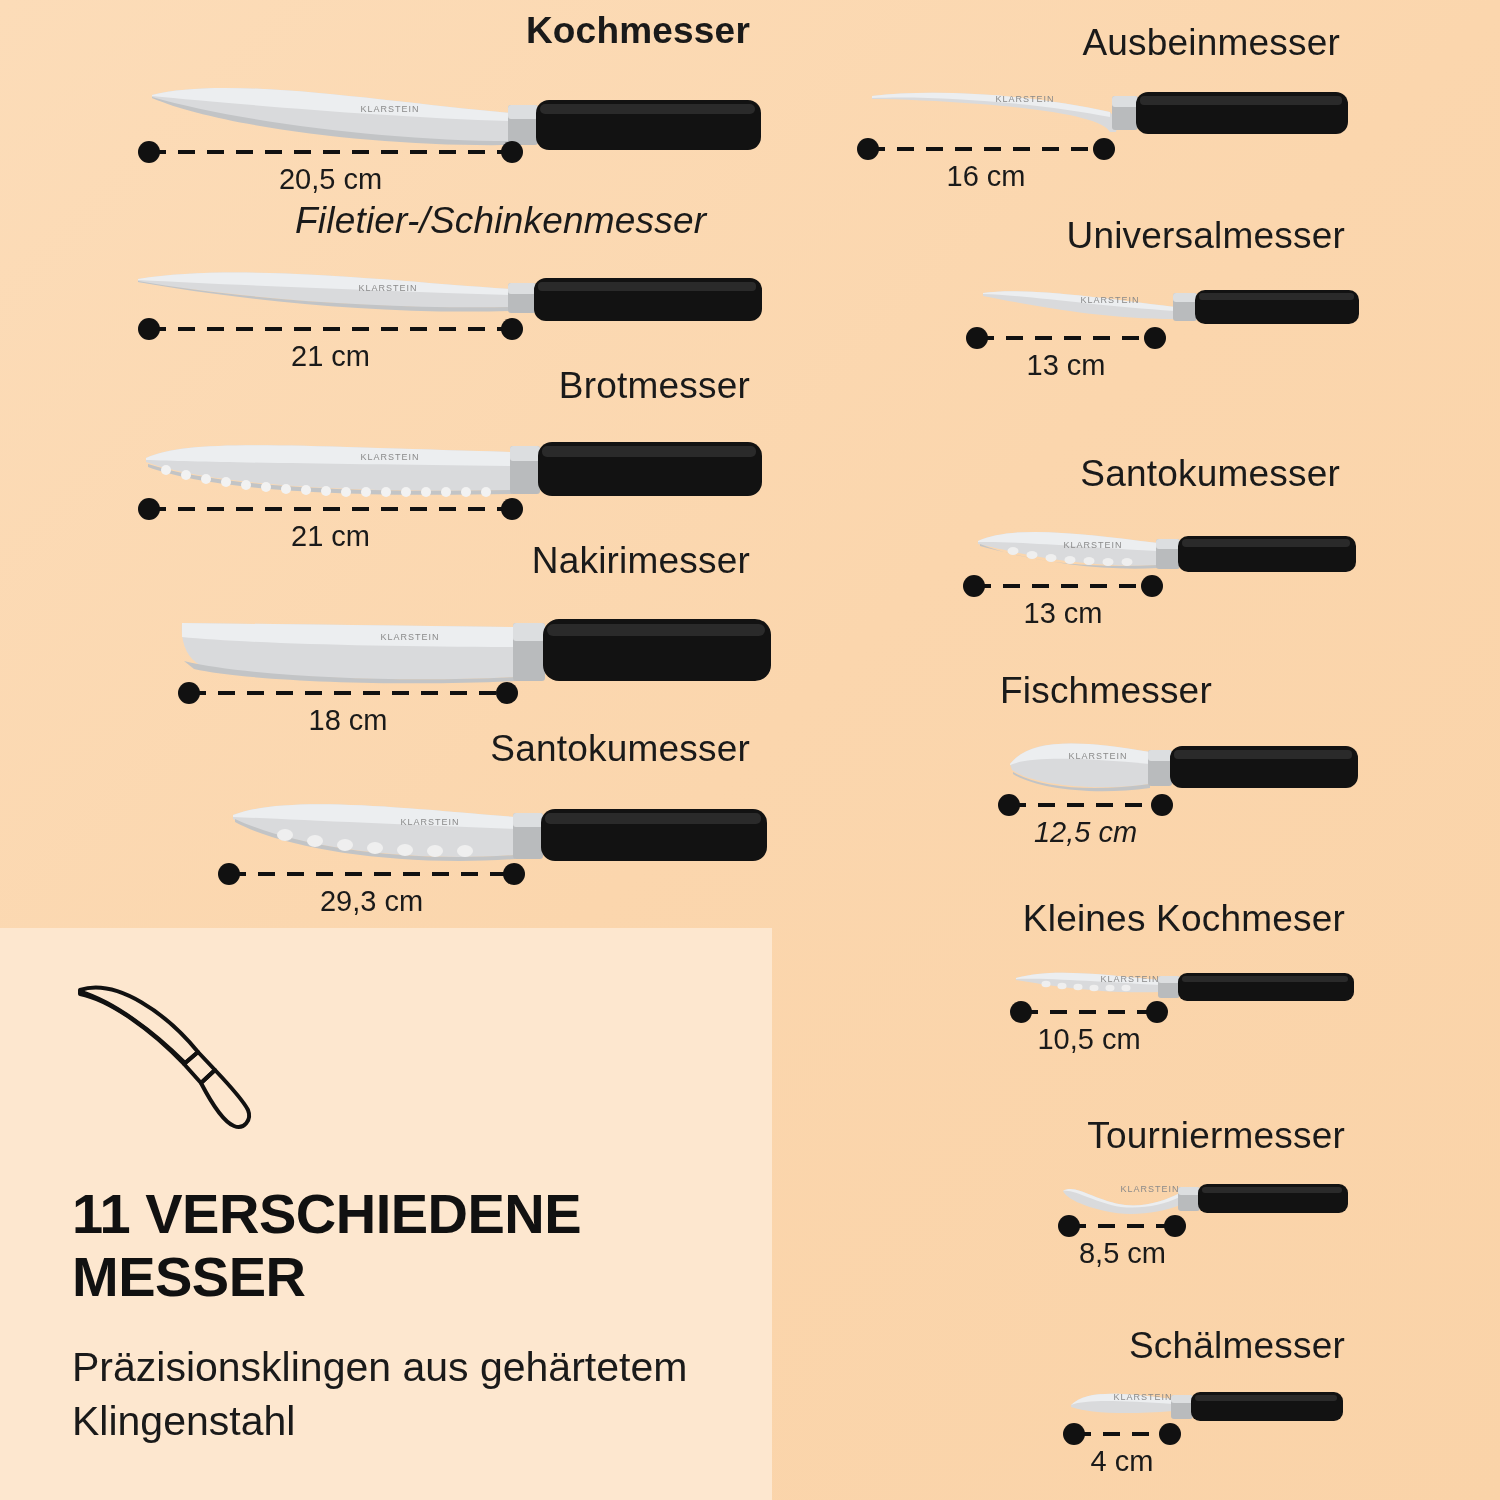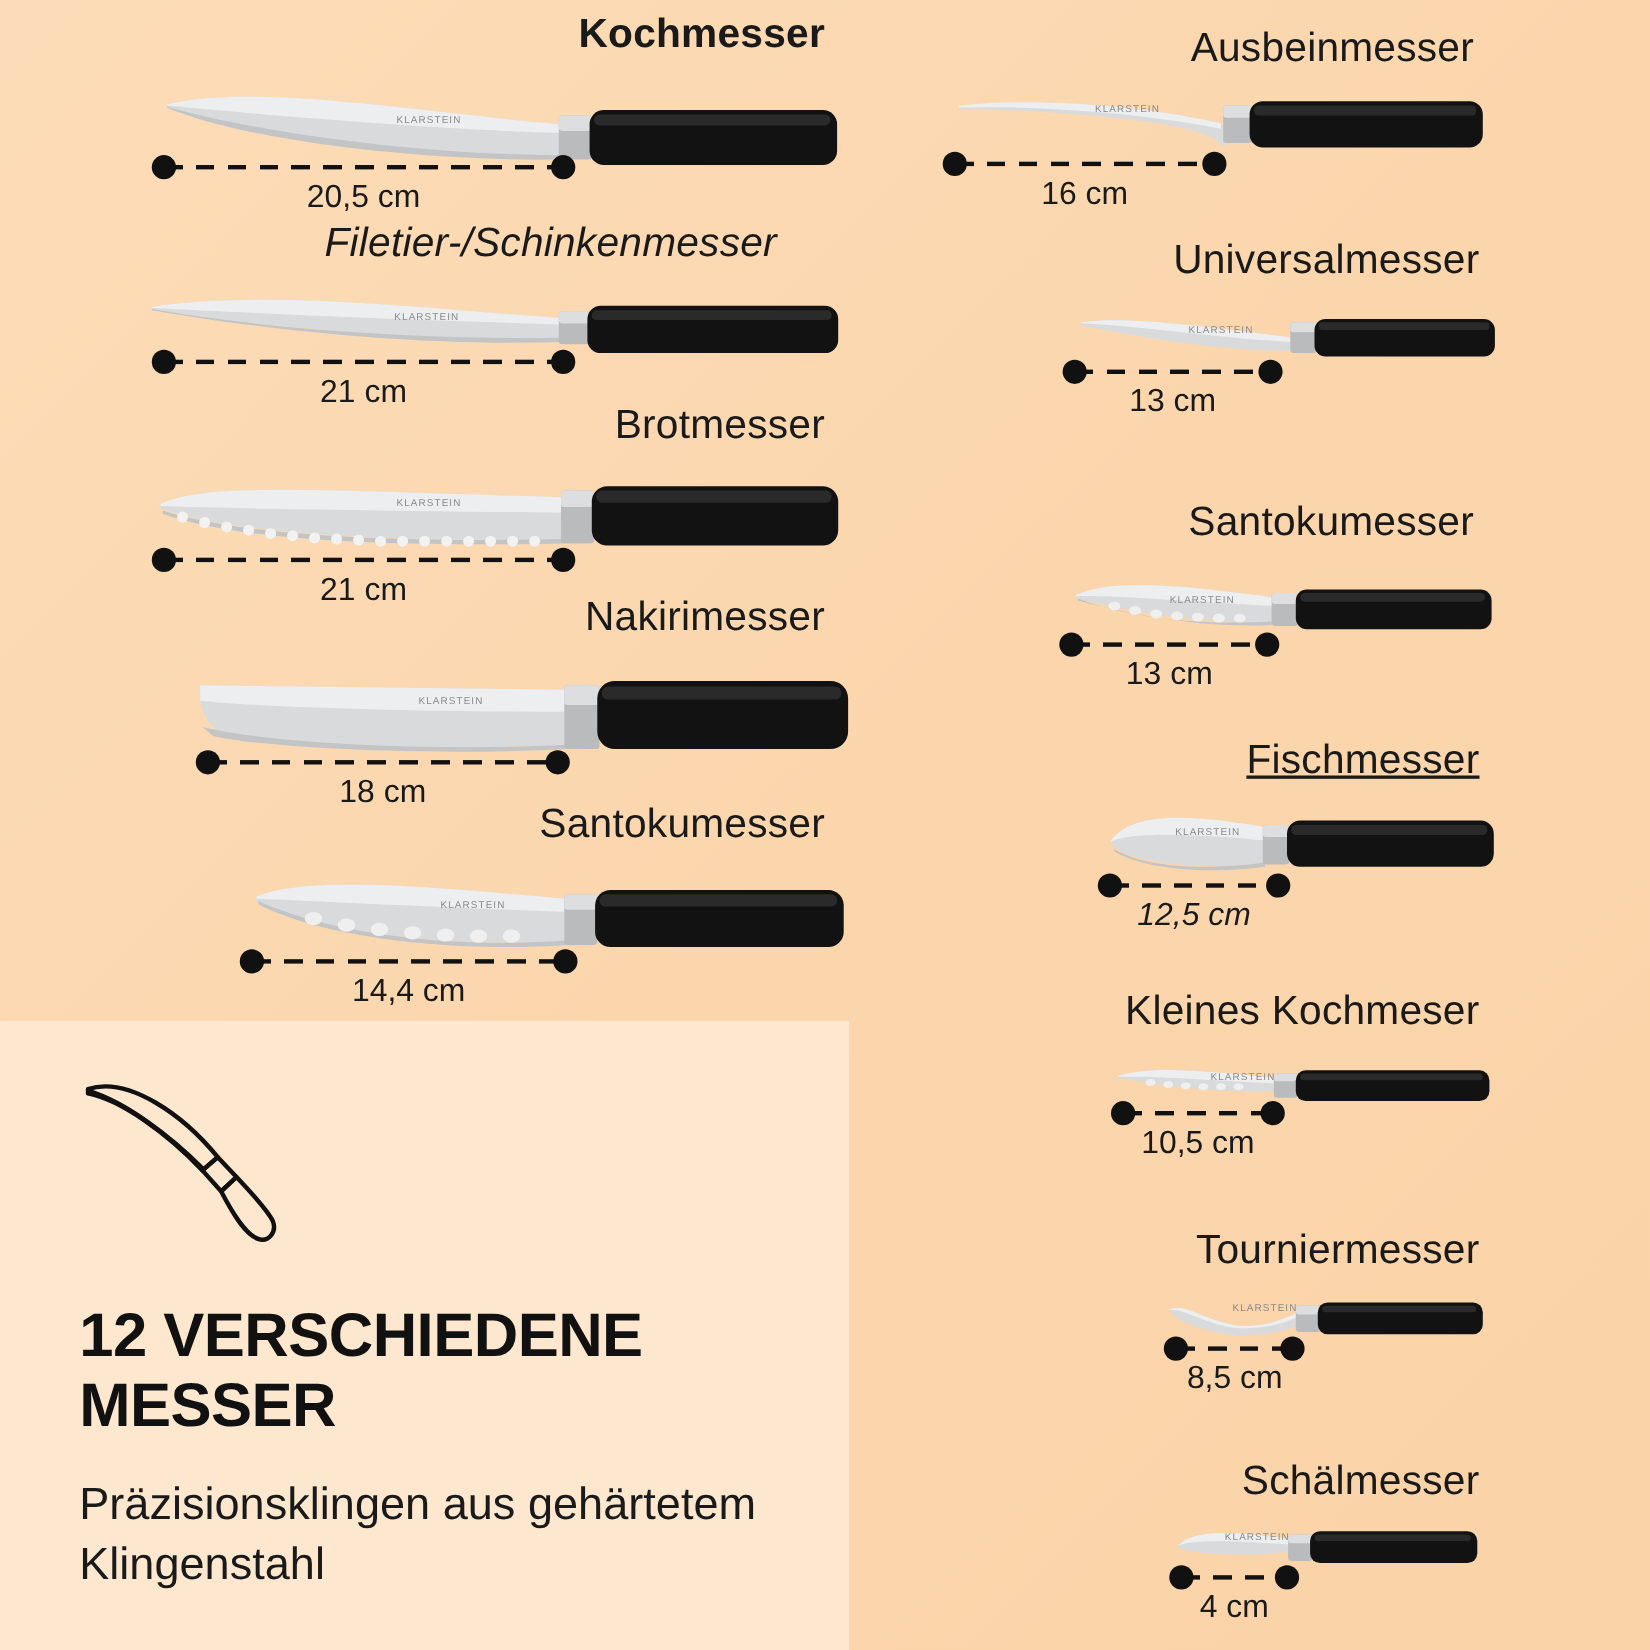--- a/index.html
+++ b/index.html
@@ -210,21 +210,21 @@
       <rect x="298" y="40" width="30" height="14" rx="3" fill="#dcdee0"></rect>
       <rect x="326" y="36" width="226" height="52" rx="14" fill="#121212"></rect>
       <rect x="330" y="40" width="216" height="11" rx="5" fill="#2a2a2a"></rect>
       <text class="brand" x="215" y="52" text-anchor="middle">KLARSTEIN</text>
     </svg>
     <div class="dimline" style="left:218px;top:145px;width:307px;">
       <div class="bar"></div>
         <div class="dot l"></div>
         <div class="dot r"></div>
     </div>
-    <div class="dim-label" style="left:218px;top:167px;width:307px;">14,4 cm</div>
+    <div class="dim-label" style="left:218px;top:167px;width:307px;">29,3 cm</div>
   </div>
 
   <div class="knife-entry" style="left:0;top:12px;">
     <div class="knife-title" style="left:980px;top:10px;width:360px;text-align:right;">Ausbeinmesser</div>
     <svg class="knife-svg" style="left:860px;top:58px;" width="500" height="80" viewBox="0 0 500 80">
       <path d="M12 26 C 80 18, 180 26, 250 42 C 256 48, 258 56, 256 62 L 250 62 C 244 50, 200 40, 120 34 C 80 31, 40 29, 12 29 Z" fill="#d9dadc"></path>
       <path d="M12 26 C 80 18, 180 26, 250 42 L 250 47 C 185 34, 80 25, 12 28 Z" fill="#eceef0"></path>
       <rect x="252" y="26" width="26" height="34" rx="3" fill="#b9bbbd"></rect>
       <rect x="252" y="26" width="26" height="11" rx="3" fill="#dcdee0"></rect>
       <rect x="276" y="22" width="212" height="42" rx="12" fill="#121212"></rect>
@@ -281,21 +281,21 @@
     </svg>
     <div class="dimline" style="left:963px;top:132px;width:200px;">
       <div class="bar"></div>
         <div class="dot l"></div>
         <div class="dot r"></div>
     </div>
     <div class="dim-label" style="left:963px;top:154px;width:200px;">13 cm</div>
   </div>
 
   <div class="knife-entry" style="left:0;top:660px;">
-    <div class="knife-title" style="left:1000px;top:10px;width:345px;text-align:right;text-decoration:underline;">Fischmesser</div>
+    <div class="knife-title" style="left:1000px;top:10px;width:345px;text-align:left;">Fischmesser</div>
     <svg class="knife-svg" style="left:1000px;top:66px;" width="370" height="78" viewBox="0 0 370 78">
       <path d="M10 38 C 30 12, 80 14, 150 26 L 150 58 C 90 66, 32 58, 12 44 Z" fill="#d9dadc"></path>
       <path d="M10 38 C 30 12, 80 14, 150 26 L 150 38 C 85 32, 30 30, 10 39 Z" fill="#eceef0"></path>
       <path d="M13 46 C 40 62, 92 66, 150 58 L 150 62 C 90 70, 36 62, 13 48 Z" fill="#c2c4c6"></path>
       <rect x="148" y="24" width="24" height="36" rx="3" fill="#b9bbbd"></rect>
       <rect x="148" y="24" width="24" height="11" rx="3" fill="#dcdee0"></rect>
       <rect x="170" y="20" width="188" height="42" rx="12" fill="#121212"></rect>
       <rect x="174" y="24" width="178" height="9" rx="4" fill="#2a2a2a"></rect>
       <text class="brand" x="98" y="33" text-anchor="middle">KLARSTEIN</text>
     </svg>
@@ -374,17 +374,17 @@
 
   <div id="info-panel">
     <div id="panel-icon">
       <svg width="190" height="180" viewBox="0 0 190 180">
         <path d="M8 20 C 45 8, 95 44, 126 82 L 112 94 C 80 60, 38 30, 8 24 Z" fill="none" stroke="#111" stroke-width="4" stroke-linejoin="round"></path>
         <path d="M9 22 C 42 32, 82 62, 113 93" fill="none" stroke="#111" stroke-width="4" stroke-linecap="round"></path>
         <path d="M112 94 L 126 82 L 143 100 L 129 113 Z" fill="none" stroke="#111" stroke-width="4" stroke-linejoin="round"></path>
         <path d="M129 113 L 143 100 C 160 118, 172 132, 176 140 C 180 150, 172 160, 162 156 C 152 152, 142 138, 129 113 Z" fill="none" stroke="#111" stroke-width="4" stroke-linejoin="round"></path>
       </svg>
     </div>
-    <div id="panel-heading">12 VERSCHIEDENE MESSER</div>
+    <div id="panel-heading">11 VERSCHIEDENE MESSER</div>
     <div id="panel-sub">Präzisionsklingen aus gehärtetem Klingenstahl</div>
   </div>
 
 </div>
 
 </body></html>

